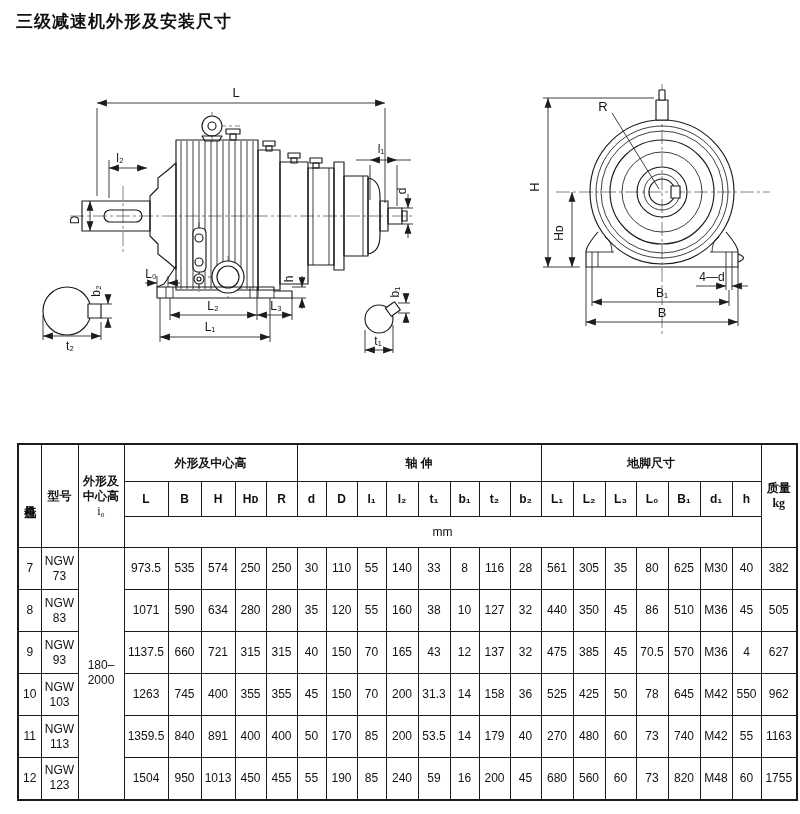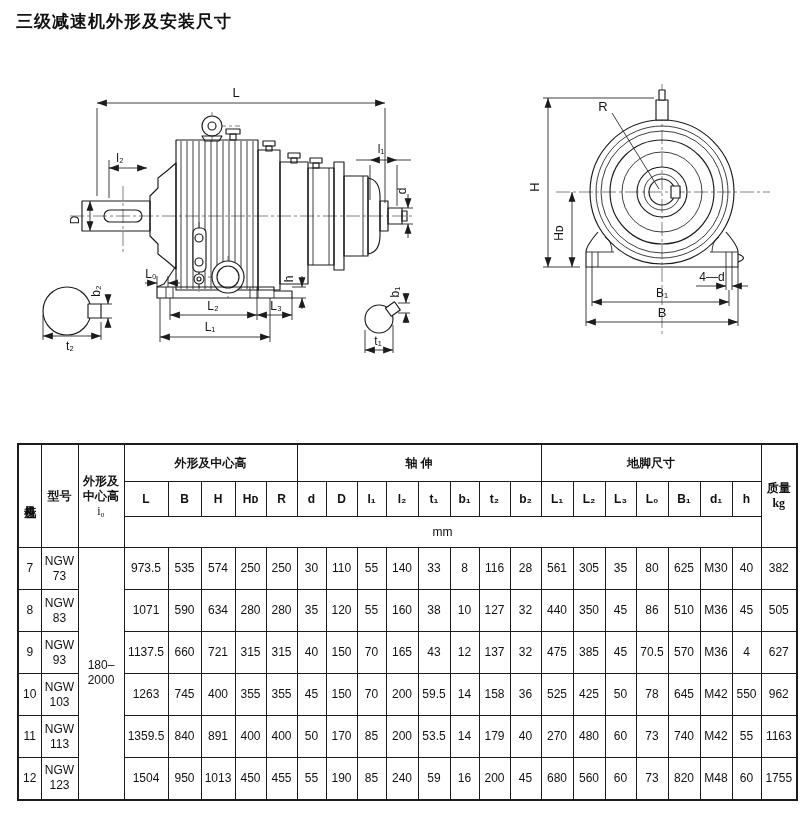--- a/index.html
+++ b/index.html
@@ -378,21 +378,21 @@
           </td>
           <td>1263</td>
           <td>745</td>
           <td>400</td>
           <td>355</td>
           <td>355</td>
           <td>45</td>
           <td>150</td>
           <td>70</td>
           <td>200</td>
-          <td>59.5</td>
+          <td>31.3</td>
           <td>14</td>
           <td>158</td>
           <td>36</td>
           <td>525</td>
           <td>425</td>
           <td>50</td>
           <td>78</td>
           <td>645</td>
           <td>M42</td>
           <td>550</td>

